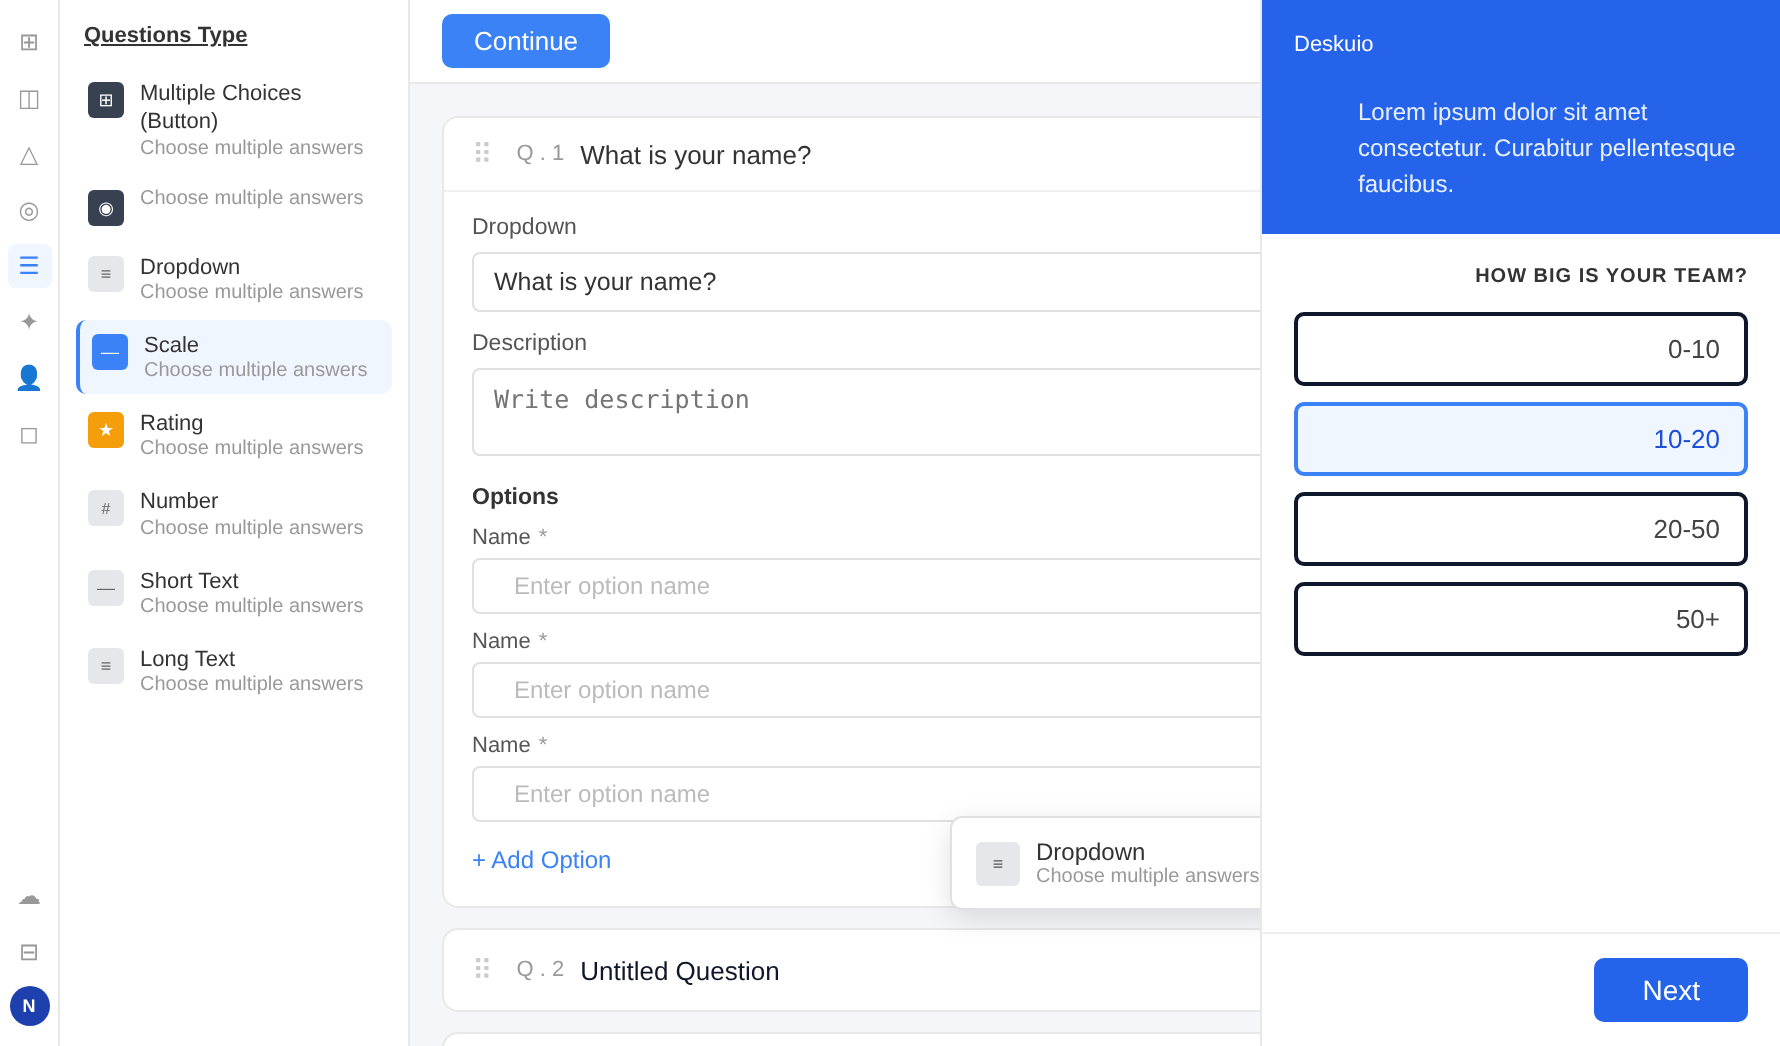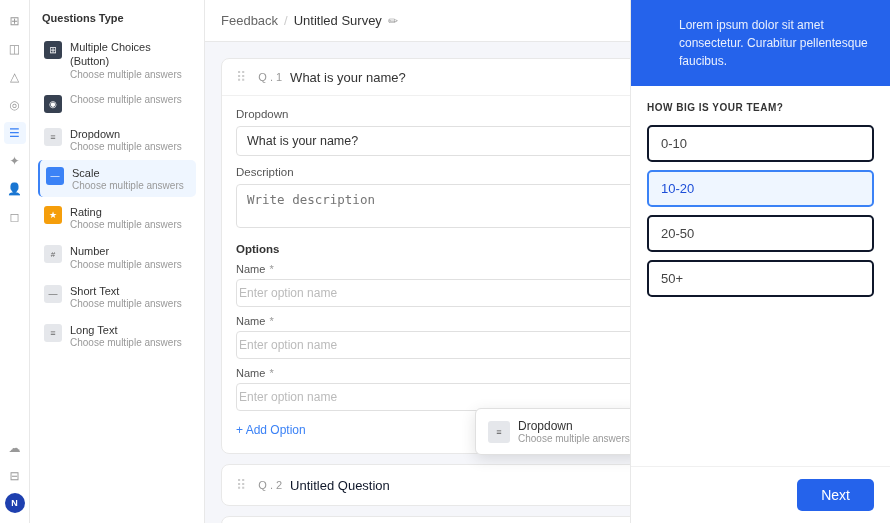--- a/index.html
+++ b/index.html
@@ -57,20 +57,21 @@
       padding: 12px 8px;
       flex-shrink: 0;
       overflow-y: auto;
     }
     .sidebar-title {
       font-size: 11px;
       font-weight: 600;
       color: #333;
       margin-bottom: 10px;
       padding-left: 4px;
+      text-decoration: underline;
     }
     .sidebar-item {
       display: flex;
       align-items: flex-start;
       gap: 8px;
       padding: 6px 6px;
       border-radius: 5px;
       cursor: pointer;
       margin-bottom: 2px;
     }
@@ -258,21 +259,21 @@
       margin-bottom: 4px;
     }
     .option-col-label .required {
       color: #999;
       margin-left: 1px;
     }
     .option-input {
       width: 100%;
       border: 1px solid #e0e0e0;
       border-radius: 4px;
-      padding: 6px 2px;
+      padding: 6px 20px;
       font-size: 12px;
       color: #333;
       outline: none;
     }
     .option-input::placeholder { color: #bbb; }
     .jump-select {
       width: 100%;
       border: 1px solid #e0e0e0;
       border-radius: 4px;
       padding: 6px 9px;
@@ -387,20 +388,21 @@
     .desku-desc {
       font-size: 12px;
       color: rgba(255,255,255,0.9);
       line-height: 1.5;
       margin-left: 32px;
     }
     .desku-body {
       padding: 16px;
       flex: 1;
       overflow-y: auto;
+      text-align: right;
     }
     .desku-question {
       font-size: 10px;
       font-weight: 700;
       color: #333;
       letter-spacing: 0.5px;
       margin-bottom: 12px;
       text-transform: uppercase;
     }
     .desku-option {
@@ -517,26 +519,20 @@
     <div class="sidebar-item-text">
       <div class="sidebar-item-label">Long Text</div>
       <div class="sidebar-item-sub">Choose multiple answers</div>
     </div>
   </div>
 </div>
 
 <div class="main">
 
   <div class="header">
-    <div class="breadcrumb">
-      <span>Feedback</span>
-      <span class="breadcrumb-sep">/</span>
-      <span class="breadcrumb-current">Untitled Survey</span>
-      <span class="edit-icon">✏</span>
-    </div>
     <button class="continue-btn">Continue</button>
   </div>
 
   <div class="content">
 
     <div class="question-card">
       <div class="question-header">
         <div class="question-title-row">
           <span class="drag-handle">⠿</span>
           <span class="q-num">Q . 1</span>
@@ -616,20 +612,23 @@
       <div class="tooltip-icon">≡</div>
       <div>
         <div class="tooltip-label">Dropdown</div>
         <div class="tooltip-sub">Choose multiple answers</div>
       </div>
     </div>
   </div>
 
   <div class="desku-overlay">
     <div class="desku-header">
+      <div class="desku-logo">
+        <span>Desku</span><span style="font-size:11px;font-weight:400;vertical-align:super;">io</span>
+      </div>
       <div class="desku-desc">Lorem ipsum dolor sit amet consectetur. Curabitur pellentesque faucibus.</div>
     </div>
     <div class="desku-body">
       <div class="desku-question">HOW BIG IS YOUR TEAM?</div>
       <div class="desku-option">0-10</div>
       <div class="desku-option selected">10-20</div>
       <div class="desku-option">20-50</div>
       <div class="desku-option">50+</div>
     </div>
     <div class="desku-footer">

